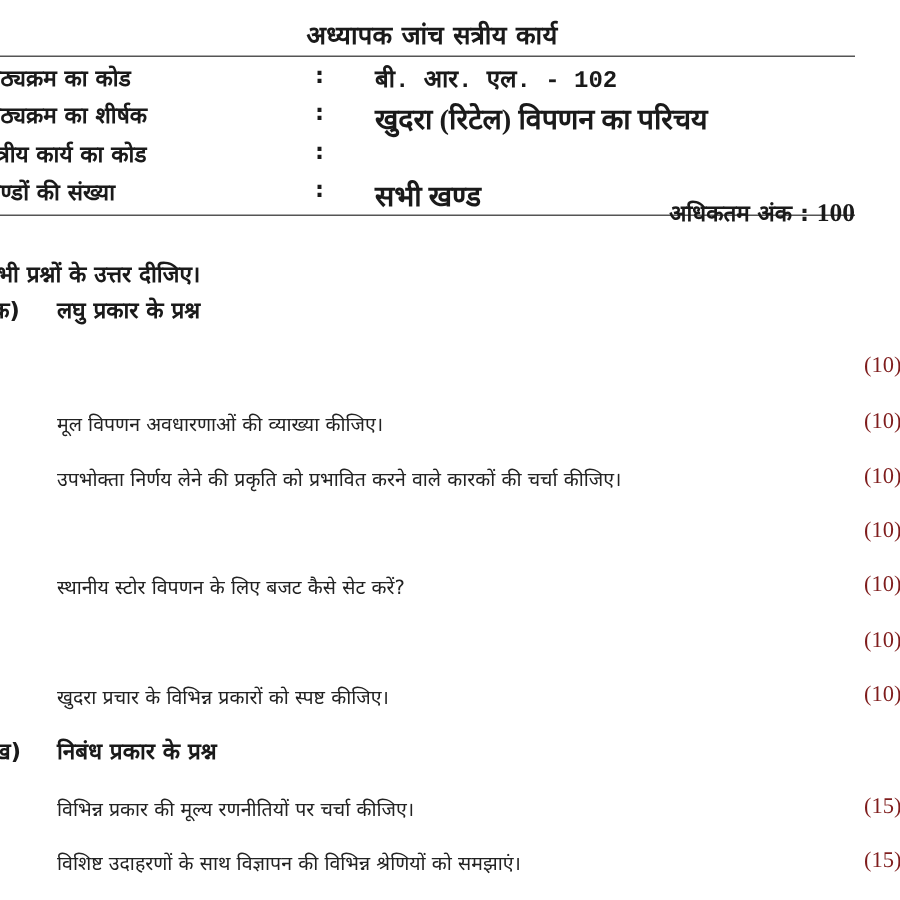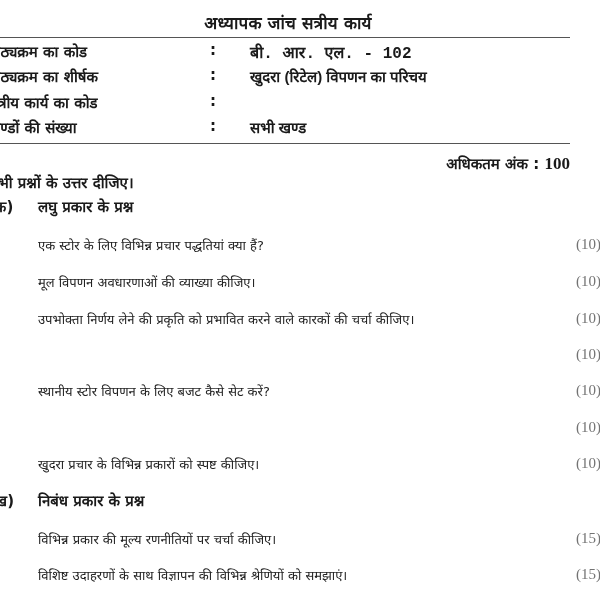--- a/index.html
+++ b/index.html
@@ -59,26 +59,26 @@
       left: 222px;
     }
     .meta-row .val {
       position: absolute;
       left: 262px;
       white-space: nowrap;
       font-family: Liberation Mono, monospace;
       font-size: 16px;
     }
     .meta-row .val.deva {
-      font-family: Liberation Sans, sans-serif;
-      font-size: 15px;
+      font-family: Liberation Serif, serif;
+      font-size: 19px;
     }
     .max-marks {
       position: absolute;
-      top: 153px;
+      top: 131px;
       right: 58px;
       font-size: 15px;
       font-weight: bold;
       font-family: "DejaVu Sans", sans-serif;
       white-space: nowrap;
     }
     .max-marks .num {
       font-family: "Liberation Serif", serif;
       font-size: 17px;
     }
@@ -120,21 +120,21 @@
       position: absolute;
       left: 50px;
       font-weight: normal;
       color: #222;
     }
     .q-row .q-marks {
       position: absolute;
       left: 588px;
       font-family: "Liberation Serif", serif;
       font-size: 15px;
-      color: #737373;
+      color: #7f1d1d;
     }
   </style>
 </head>
 <body>
 
 <div class="page">
 
   <div class="doc-title">अध्यापक जांच सत्रीय कार्य</div>
 
   <div class="rule" style="top:37px;"></div>
@@ -167,21 +167,20 @@
 
   <div class="instruction">सभी प्रश्नों के उत्तर दीजिए।</div>
 
   <div class="section-head" style="top:196px;">
     <span class="sec-letter">(क)</span>
     <span class="sec-title">लघु प्रकार के प्रश्न</span>
   </div>
 
   <div class="q-row" style="top:236px;">
 
-    <span class="q-text">एक स्टोर के लिए विभिन्न प्रचार पद्धतियां क्या हैं?</span>
     <span class="q-marks">(10)</span>
   </div>
   <div class="q-row" style="top:273px;">
 
     <span class="q-text">मूल विपणन अवधारणाओं की व्याख्या कीजिए।</span>
     <span class="q-marks">(10)</span>
   </div>
   <div class="q-row" style="top:310px;">
 
     <span class="q-text">उपभोक्ता निर्णय लेने की प्रकृति को प्रभावित करने वाले कारकों की चर्चा कीजिए।</span>

